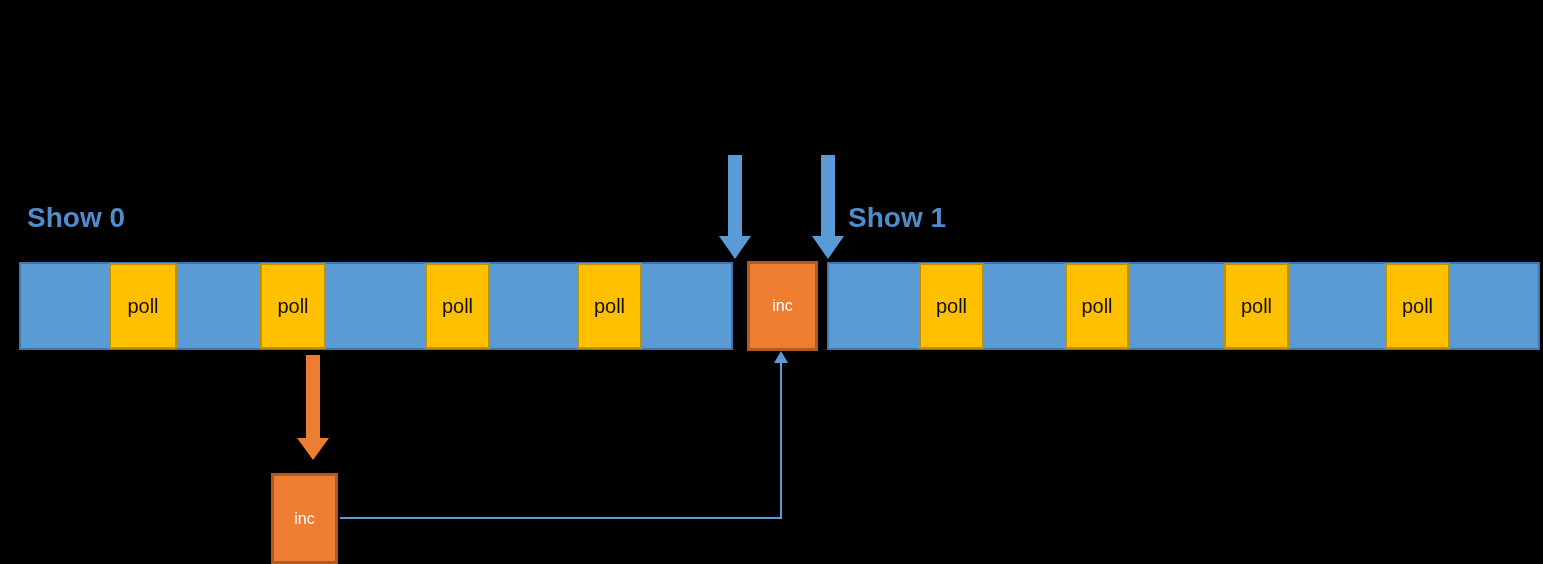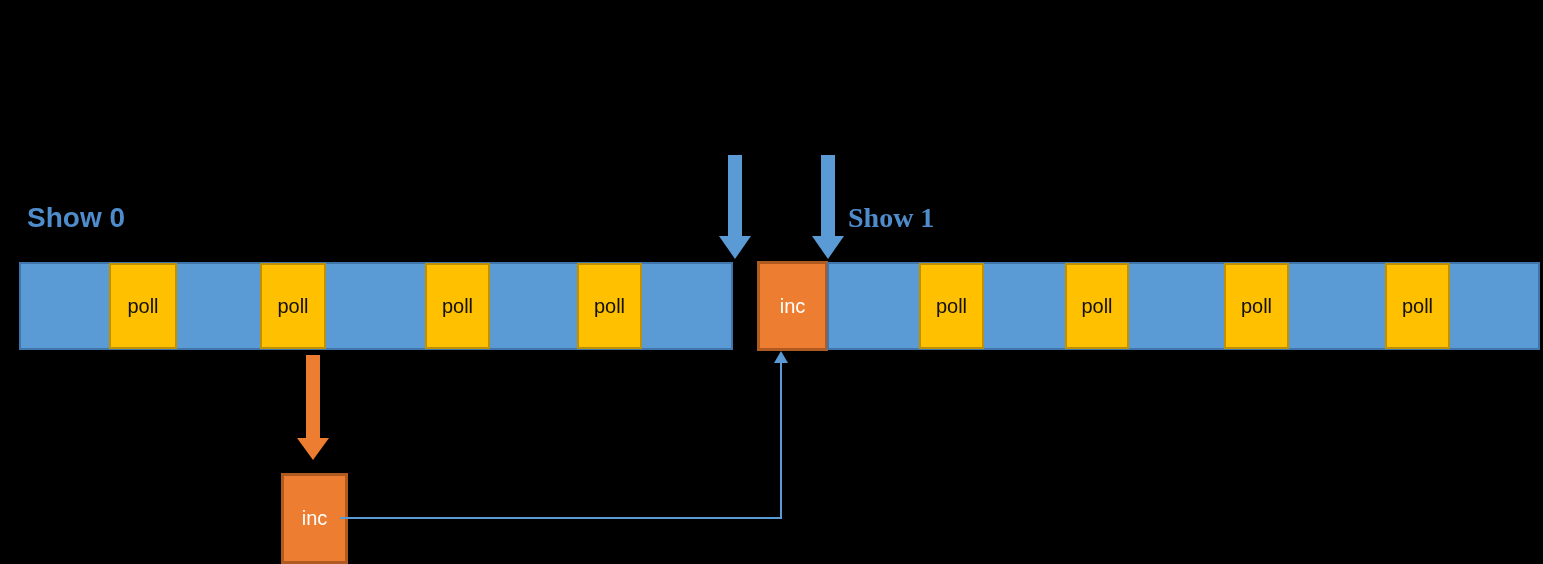--- a/index.html
+++ b/index.html
@@ -43,21 +43,21 @@
     background:var(--poll-yellow);
     border:2px solid var(--poll-yellow-border);
     display:flex;align-items:center;justify-content:center;
     font-size:20px;color:#111;
   }
   .inc-block{
     position:absolute;
     background:var(--inc-orange);
     border:3px solid var(--inc-orange-border);
     display:flex;align-items:center;justify-content:center;
-    font-size:20px;color:#ffffff;margin-left:10px;
+    font-size:16px;color:#ffffff;
   }
   .arrow-shaft{position:absolute;}
   .arrow-head{position:absolute;width:0;height:0;}
   .blue-shaft{background:var(--bar-blue);}
   .blue-head{
     border-left:16px solid transparent;
     border-right:16px solid transparent;
     border-top:23px solid var(--bar-blue);
   }
   .orange-shaft{background:var(--inc-orange);}
@@ -73,21 +73,21 @@
     border-right:7px solid transparent;
     border-bottom:12px solid var(--connector-blue);
   }
 </style>
 </head>
 <body>
 
 <div class="stage">
 
   <div class="show-label" style="left:27px;top:204px;">Show 0</div>
-  <div class="show-label" style="left:848px;top:204px;font-family:Liberation Serif, serif;">Show 1</div>
+  <div class="show-label" style="left:848px;top:204px;">Show 1</div>
 
   <div class="timeline-bar" style="left:19px;width:714px;">
     <div class="poll-block" style="left:88px;width:68px;">
       <span>poll</span>
     </div>
     <div class="poll-block" style="left:239px;width:66px;">
       <span>poll</span>
     </div>
     <div class="poll-block" style="left:404px;width:65px;">
       <span>poll</span>

